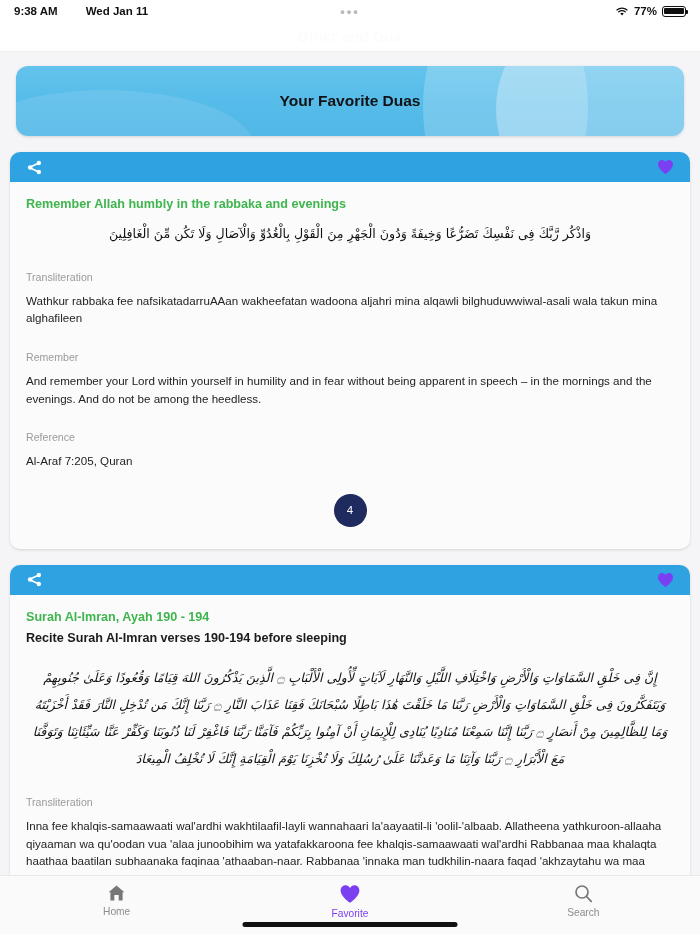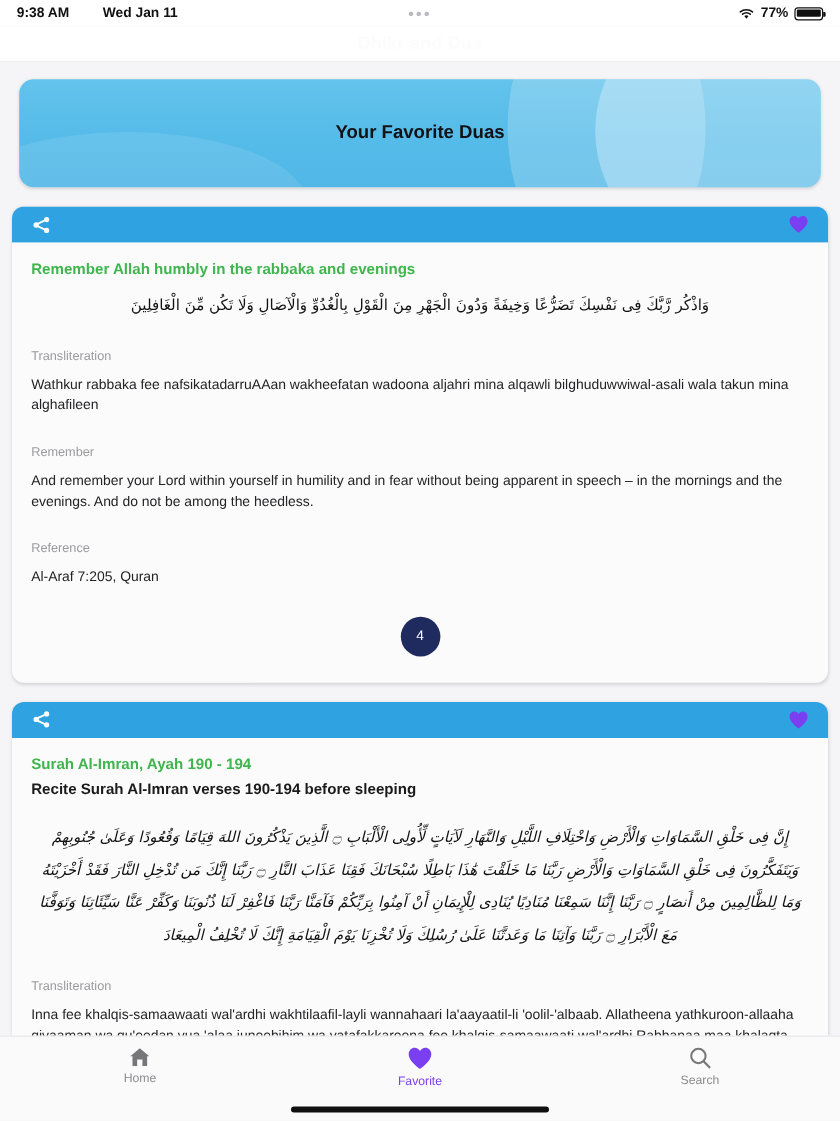--- a/index.html
+++ b/index.html
@@ -55,21 +55,21 @@
 
   
   .scroll {
     position:absolute; top:53px; bottom:59px; left:0; right:0;
     background:#f5f5f7; overflow:hidden;
   }
 
   
   .banner-wrap { padding:13px 16px 0 16px; }
   .banner {
-    height:90px; border-radius:12px;
+    height:70px; border-radius:12px;
     background:linear-gradient(180deg,#63c3ec 0%,#55bbe9 55%,#51b7e6 100%);
     position:relative; overflow:hidden;
     display:flex; align-items:center; justify-content:center;
     box-shadow:0 1px 3px rgba(0,0,0,.14);
   }
   .banner .blob1 {
     position:absolute; width:210px; height:210px; border-radius:50%;
     background:rgba(255,255,255,.30); right:-22px; top:-62px;
   }
   .banner .blob2 {
@@ -134,21 +134,21 @@
   }
   .counter {
     width:33px; height:33px; border-radius:50%;
     background:#1f2a5e; color:#ffffff;
     display:flex; align-items:center; justify-content:center;
     font-size:11.5px; font-weight:400;
   }
 
   
   .tabbar {
-    position:absolute; left:0; right:0; bottom:0; height:71px;
+    position:absolute; left:0; right:0; bottom:0; height:59px;
     background:#fafafa; border-top:1px solid #e9e9ec;
     display:flex; align-items:flex-start; padding-top:8px;
   }
   .tab { flex:1; display:flex; flex-direction:column; align-items:center; gap:4px; }
   .tab svg { display:block; }
   .tab-label { font-size:10.2px; }
   .tab.inactive .tab-label { color:#8c8c90; }
   .tab.active .tab-label { color:#7b3ff2; font-weight:400; }
   .home-indicator {
     position:absolute; bottom:7px; left:50%; transform:translateX(-50%);

